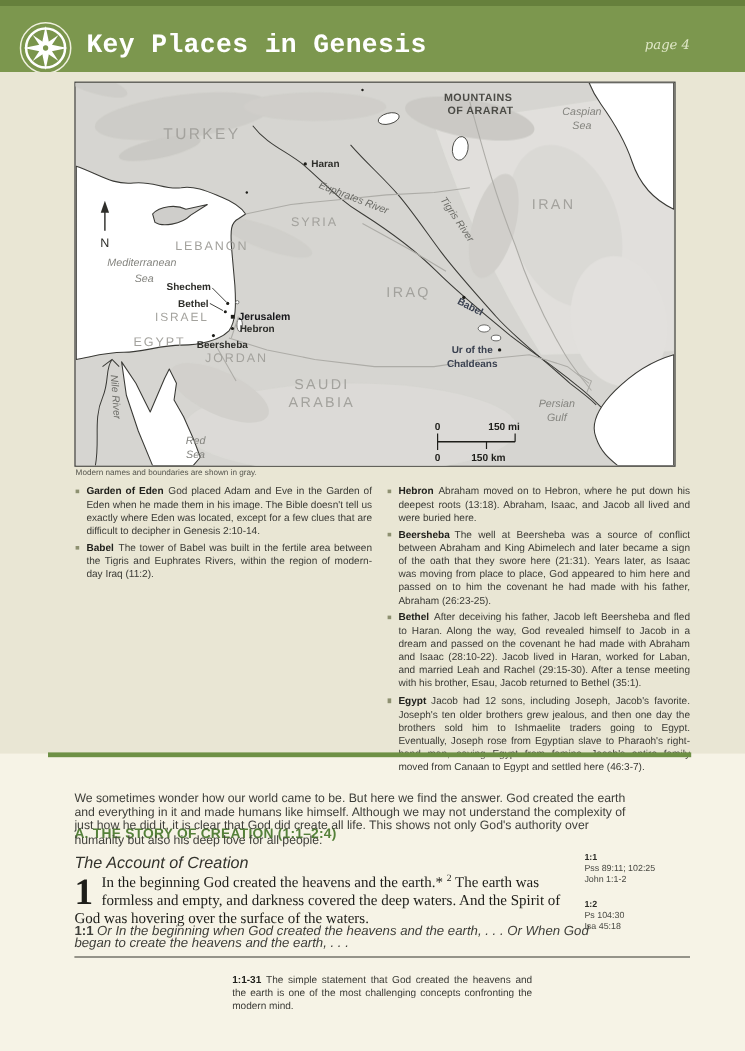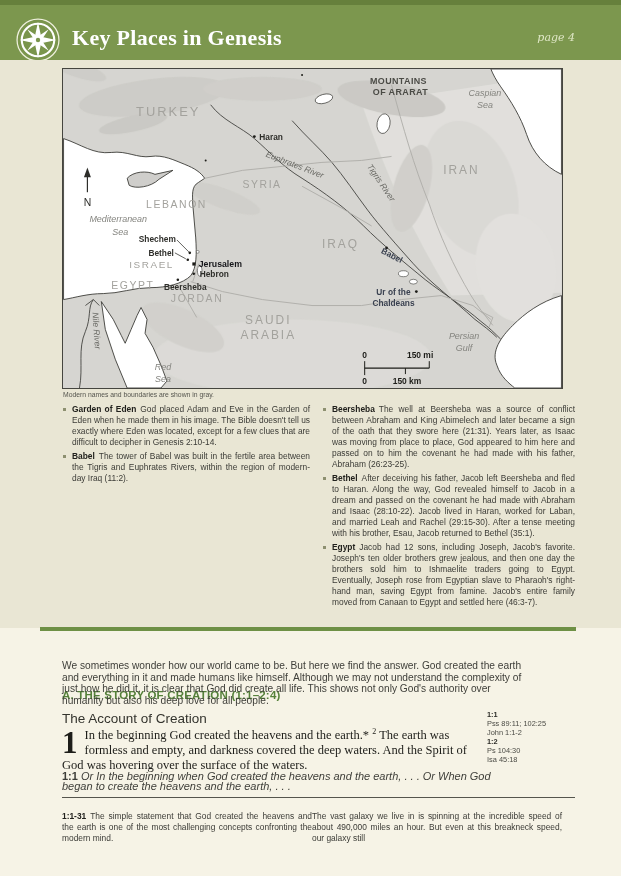--- a/index.html
+++ b/index.html
@@ -9,21 +9,21 @@
     font-family:"Liberation Sans",sans-serif;
     -webkit-font-smoothing:antialiased;
   }
   .abs{position:absolute;}
   
   .header{left:0;top:0;width:621px;height:60px;background:#7c974e;}
   .header-topstrip{left:0;top:0;width:621px;height:5px;background:#66803c;}
   .compass{left:16px;top:18px;width:44px;height:44px;}
   .page-title{
     left:72px;top:25px;color:#ffffff;
-    font-family:Liberation Serif, serif;font-weight:700;font-size:22px;letter-spacing:.3px;
+    font-family:Liberation Mono, monospace;font-weight:700;font-size:22px;letter-spacing:.3px;
   }
   .page-num{
     right:46px;top:31px;color:#dfe7c6;font-family:"DejaVu Serif",serif;
     font-style:italic;font-size:11px;
   }
   
   .top-bg{left:0;top:60px;width:621px;height:568px;background:#e9e6d4;}
   
   .map-frame{left:62px;top:68px;width:501px;height:321px;border:1px solid #45453f;box-sizing:border-box;background:#d6d5d1;}
   .map-frame svg{display:block;width:100%;height:100%;}
@@ -42,41 +42,41 @@
     content:"";position:absolute;left:1px;top:3.6px;width:3.4px;height:3.4px;background:#8d9070;
   }
   .term{font-weight:700;color:#21211d;margin-right:4px;}
   
   .rule-green{left:40px;top:627px;width:536px;height:3.5px;background:#6e9045;}
   
   .sec-head{left:62px;top:646px;font-size:11.5px;font-weight:700;color:#55813a;letter-spacing:.2px;margin-top:43px;}
   .sec-intro{
     left:62px;top:660px;width:464px;font-size:10.2px;line-height:11.6px;color:#3e3e39;
   }
-  .subhead{left:62px;top:711px;font-size:13.5px;color:#33332d;}
+  .subhead{left:62px;top:711px;font-style:italic;font-size:13.5px;color:#33332d;}
   .verse{
     left:62px;top:728px;width:424px;font-family:"Liberation Serif",serif;
     font-size:12.5px;line-height:15.2px;color:#1d1d19;
   }
   .dropcap{
     float:left;font-weight:700;font-size:31px;line-height:25px;margin:2px 7px 0 0;
     font-family:"Liberation Serif",serif;color:#1d1d19;
   }
   .verse sup{font-size:8px;line-height:0;}
   .crossrefs{left:487px;top:710px;width:92px;font-size:7.4px;line-height:9px;color:#4a4a44;}
   .cr-ref{font-weight:700;color:#2c2c27;}
-  .cr-gap{margin-top:0;}
+  .cr-gap{margin-top:12px;}
   .footnote{
     left:62px;top:772px;width:452px;font-size:11px;line-height:9.8px;color:#3e3e39;
   }
   .fn-ref{font-weight:700;font-style:normal;margin-right:3px;}
   .fn-text{font-style:italic;}
   .hr-dark{left:62px;top:797px;width:513px;height:1.2px;background:#55554d;}
   .notes{left:62px;top:811px;width:513px;display:flex;gap:0;
-    font-size:8.4px;line-height:11.2px;color:#3b3b36;}
+    font-size:8.4px;line-height:11.2px;color:#3b3b36;justify-content:center;}
   .ncol{width:250px;text-align:justify;}
   .note-ref{font-weight:700;color:#21211d;margin-right:4px;}
   
   .t-region{fill:#a3a29d;letter-spacing:2px;font-size:12px;}
   .t-region-sm{fill:#a3a29d;letter-spacing:1.6px;font-size:10.5px;}
   .t-water{fill:#84847f;font-style:italic;font-size:9px;}
   .t-river{fill:#6b6b66;font-style:italic;font-size:8.6px;}
   .t-city{fill:#2e2e2a;font-size:8.4px;font-weight:600;}
   .t-city-b{fill:#16161a;font-size:8.8px;font-weight:700;}
   .t-city-e{fill:#3a4150;font-size:8.4px;font-weight:600;}
@@ -229,20 +229,21 @@
 
 <div class="abs places">
   <div class="pcol pcol-left">
     <ul>
       <li><span class="term">Garden of Eden</span><span>God placed Adam and Eve in the Garden of Eden when he made them in his image. The Bible doesn't tell us exactly where Eden was located, except for a few clues that are difficult to decipher in Genesis 2:10-14.</span></li>
       <li><span class="term">Babel</span><span>The tower of Babel was built in the fertile area between the Tigris and Euphrates Rivers, within the region of modern-day Iraq (11:2).</span></li>
     </ul>
   </div>
   <div class="pcol pcol-right">
     <ul>
+      <li><span class="term">Hebron</span><span>Abraham moved on to Hebron, where he put down his deepest roots (13:18). Abraham, Isaac, and Jacob all lived and were buried here.</span></li>
       <li><span class="term">Beersheba</span><span>The well at Beersheba was a source of conflict between Abraham and King Abimelech and later became a sign of the oath that they swore here (21:31). Years later, as Isaac was moving from place to place, God appeared to him here and passed on to him the covenant he had made with his father, Abraham (26:23-25).</span></li>
       <li><span class="term">Bethel</span><span>After deceiving his father, Jacob left Beersheba and fled to Haran. Along the way, God revealed himself to Jacob in a dream and passed on the covenant he had made with Abraham and Isaac (28:10-22). Jacob lived in Haran, worked for Laban, and married Leah and Rachel (29:15-30). After a tense meeting with his brother, Esau, Jacob returned to Bethel (35:1).</span></li>
       <li><span class="term">Egypt</span><span>Jacob had 12 sons, including Joseph, Jacob's favorite. Joseph's ten older brothers grew jealous, and then one day the brothers sold him to Ishmaelite traders going to Egypt. Eventually, Joseph rose from Egyptian slave to Pharaoh's right-hand man, saving Egypt from famine. Jacob's entire family moved from Canaan to Egypt and settled here (46:3-7).</span></li>
     </ul>
   </div>
 </div>
 
 <div class="abs rule-green"></div>
 
 <div class="abs sec-head">A. THE STORY OF CREATION (1:1–2:4)</div>
@@ -269,16 +270,13 @@
 <div class="abs footnote">
   <span class="fn-ref">1:1</span><span class="fn-text">Or In the beginning when God created the heavens and the earth, . . . Or When God began to create the heavens and the earth, . . .</span>
 </div>
 
 <div class="abs hr-dark"></div>
 
 <div class="abs notes">
   <div class="ncol">
     <span class="note-ref">1:1-31</span><span>The simple statement that God created the heavens and the earth is one of the most challenging concepts confronting the modern mind.</span>
   </div>
-  <div class="ncol">
-    <span>The vast galaxy we live in is spinning at the incredible speed of about 490,000 miles an hour. But even at this breakneck speed, our galaxy still</span>
-  </div>
 </div>
 
 </body></html>

